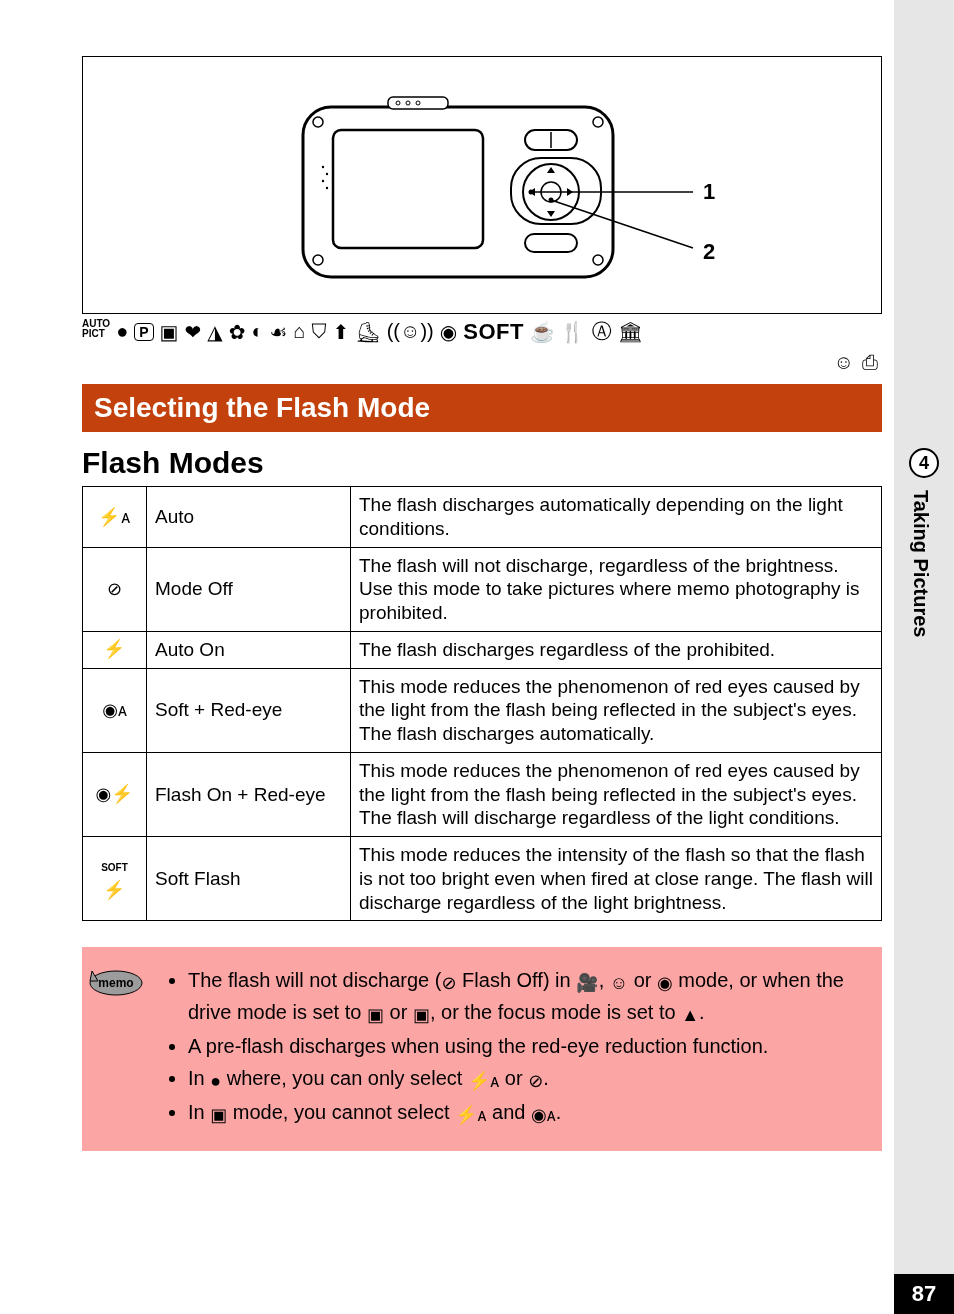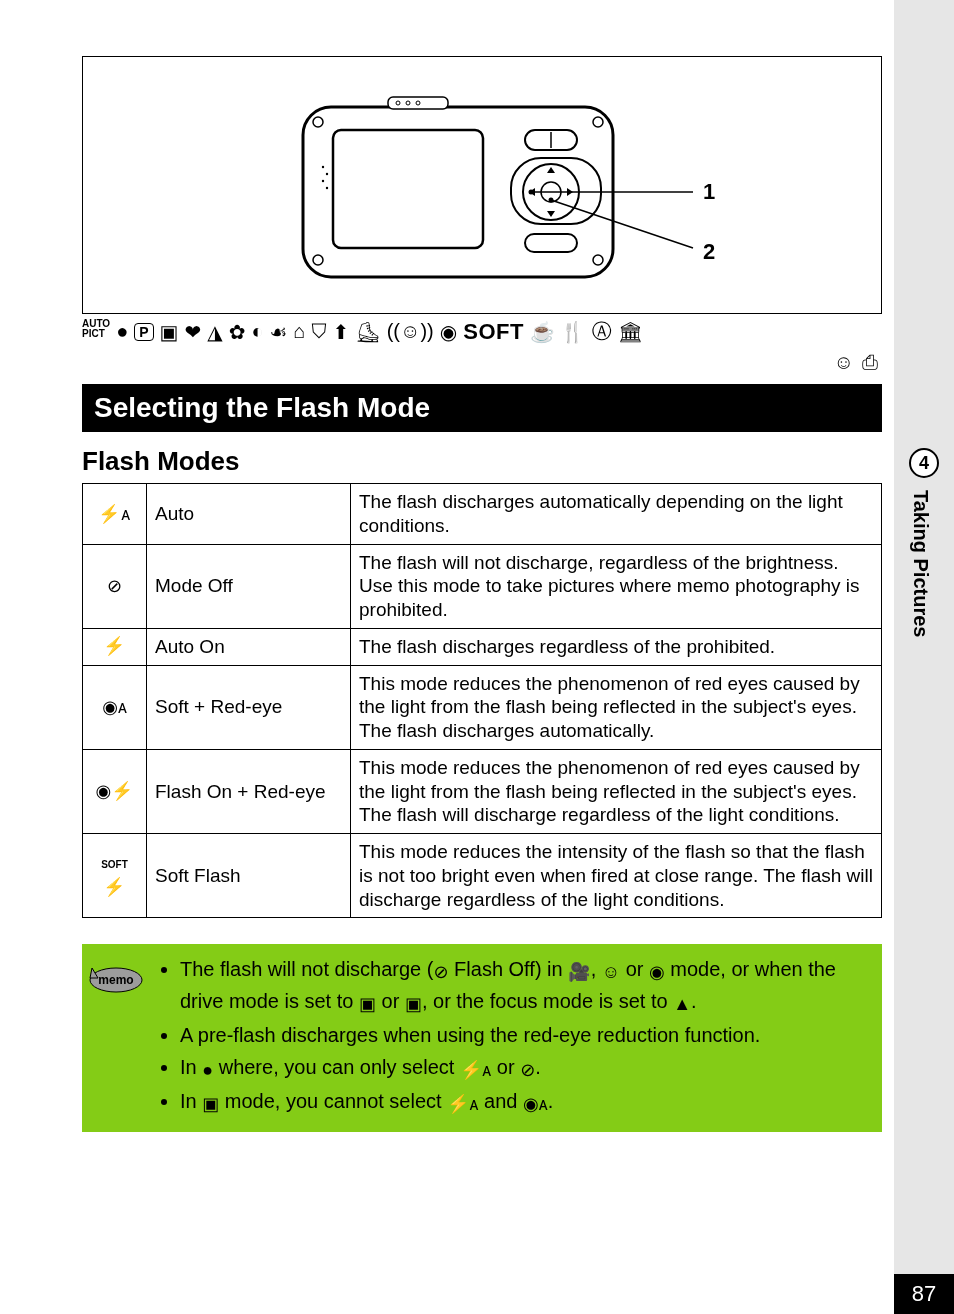--- a/index.html
+++ b/index.html
@@ -42,21 +42,21 @@
     font-weight: bold;
   }
   .page-number {
     position: absolute;
     right: 0;
     bottom: 0;
     width: 60px;
     height: 40px;
     background: #000;
     color: #fff;
-    font-weight: normal;
+    font-weight: bold;
     font-size: 22px;
     text-align: center;
     line-height: 40px;
   }
   .content {
     padding: 56px 72px 0 82px;
   }
   .diagram-box {
     border: 1px solid #000;
     height: 258px;
@@ -98,30 +98,30 @@
   .icon-row-2 {
     display: flex;
     justify-content: flex-end;
     gap: 8px;
     font-size: 20px;
     margin-right: 4px;
     margin-bottom: 10px;
     font-family: "Segoe UI Symbol", "Arial Unicode MS", sans-serif;
   }
   .section-title-bar {
-    background: #000000;
+    background: #c2410c;
     color: #fff;
     font-weight: bold;
     font-size: 28px;
     padding: 8px 12px;
     margin-bottom: 14px;
   }
   .subtitle {
     font-weight: bold;
-    font-size: 26px;
+    font-size: 30px;
     margin: 0 0 6px 0;
   }
   table {
     border-collapse: collapse;
     width: 100%;
     margin-bottom: 26px;
   }
   td {
     border: 1px solid #000;
     padding: 6px 8px;
@@ -134,31 +134,31 @@
     text-align: center;
     font-family: "Segoe UI Symbol", "Arial Unicode MS", sans-serif;
     font-size: 18px;
   }
   td.name-cell {
     width: 204px;
   }
   .memo-block {
     display: flex;
     gap: 12px;
-    background: #84cc16;
+    background: #fca5a5;
     padding: 10px 12px 12px 4px;
   }
   .memo-label {
     width: 62px;
     flex-shrink: 0;
     padding-top: 6px;
   }
   .memo-label svg { display:block; }
   .memo-list {
-    margin: 0;
+    margin: 8px;
     padding-left: 20px;
     font-size: 20px;
     line-height: 1.5;
   }
   .memo-list li {
     margin-bottom: 2px;
   }
   .inline-icon {
     font-family: "Segoe UI Symbol","Arial Unicode MS",sans-serif;
     font-size: 18px;
@@ -282,21 +282,21 @@
       <td>This mode reduces the phenomenon of red eyes caused by the light from the flash being reflected in the subject's eyes. The flash discharges automatically.</td>
     </tr>
     <tr>
       <td class="icon-cell">◉⚡</td>
       <td class="name-cell">Flash On + Red-eye</td>
       <td>This mode reduces the phenomenon of red eyes caused by the light from the flash being reflected in the subject's eyes. The flash will discharge regardless of the light conditions.</td>
     </tr>
     <tr>
       <td class="icon-cell"><span class="soft-small">SOFT</span><br>⚡</td>
       <td class="name-cell">Soft Flash</td>
-      <td>This mode reduces the intensity of the flash so that the flash is not too bright even when fired at close range. The flash will discharge regardless of the light conditions.</td>
+      <td>This mode reduces the intensity of the flash so that the flash is not too bright even when fired at close range. The flash will discharge regardless of the light brightness.</td>
     </tr>
   </tbody>
     </table>
 
   <div class="memo-block">
     <div class="memo-label">
       <svg width="60" height="36" viewBox="0 0 60 36">
         <ellipse cx="30" cy="20" rx="26" ry="12" fill="#9c9c9c" stroke="#000" stroke-width="1"></ellipse>
         <path d="M6 8 L12 18 L4 18 Z" fill="#9c9c9c" stroke="#000" stroke-width="1"></path>
         <text x="30" y="24" text-anchor="middle" font-size="12" font-family="Arial" fill="#000" font-weight="bold">memo</text>

